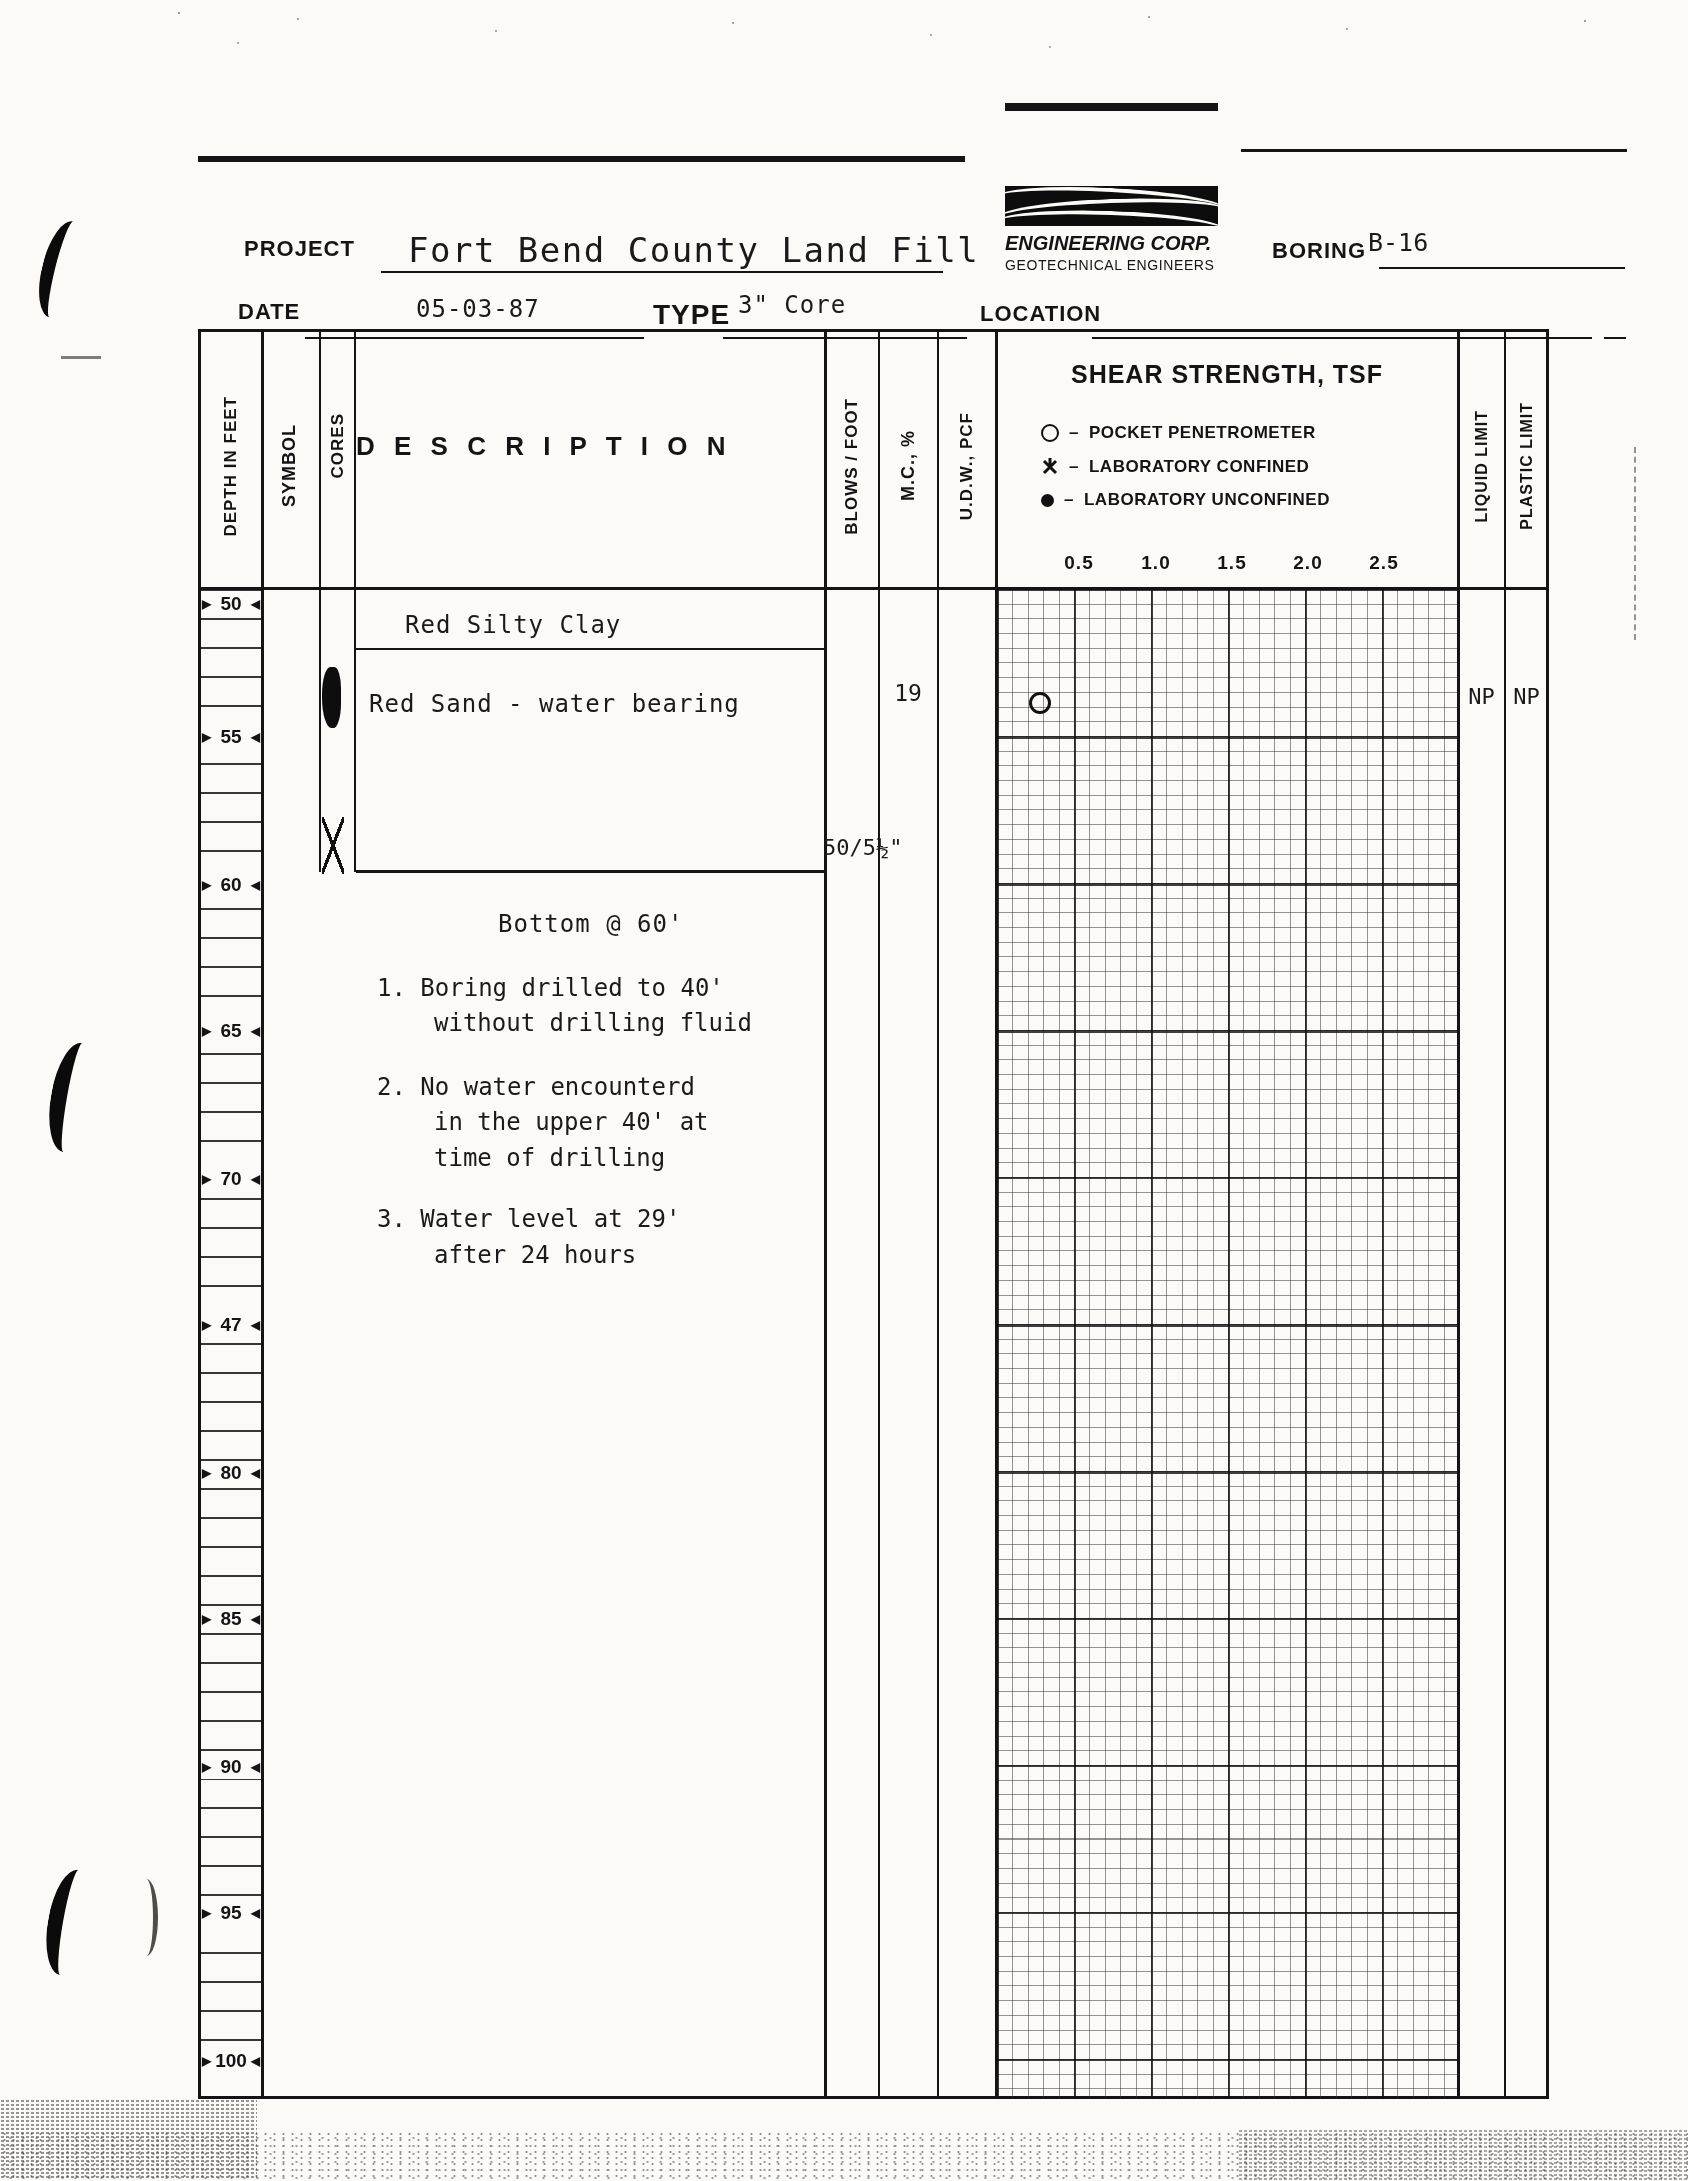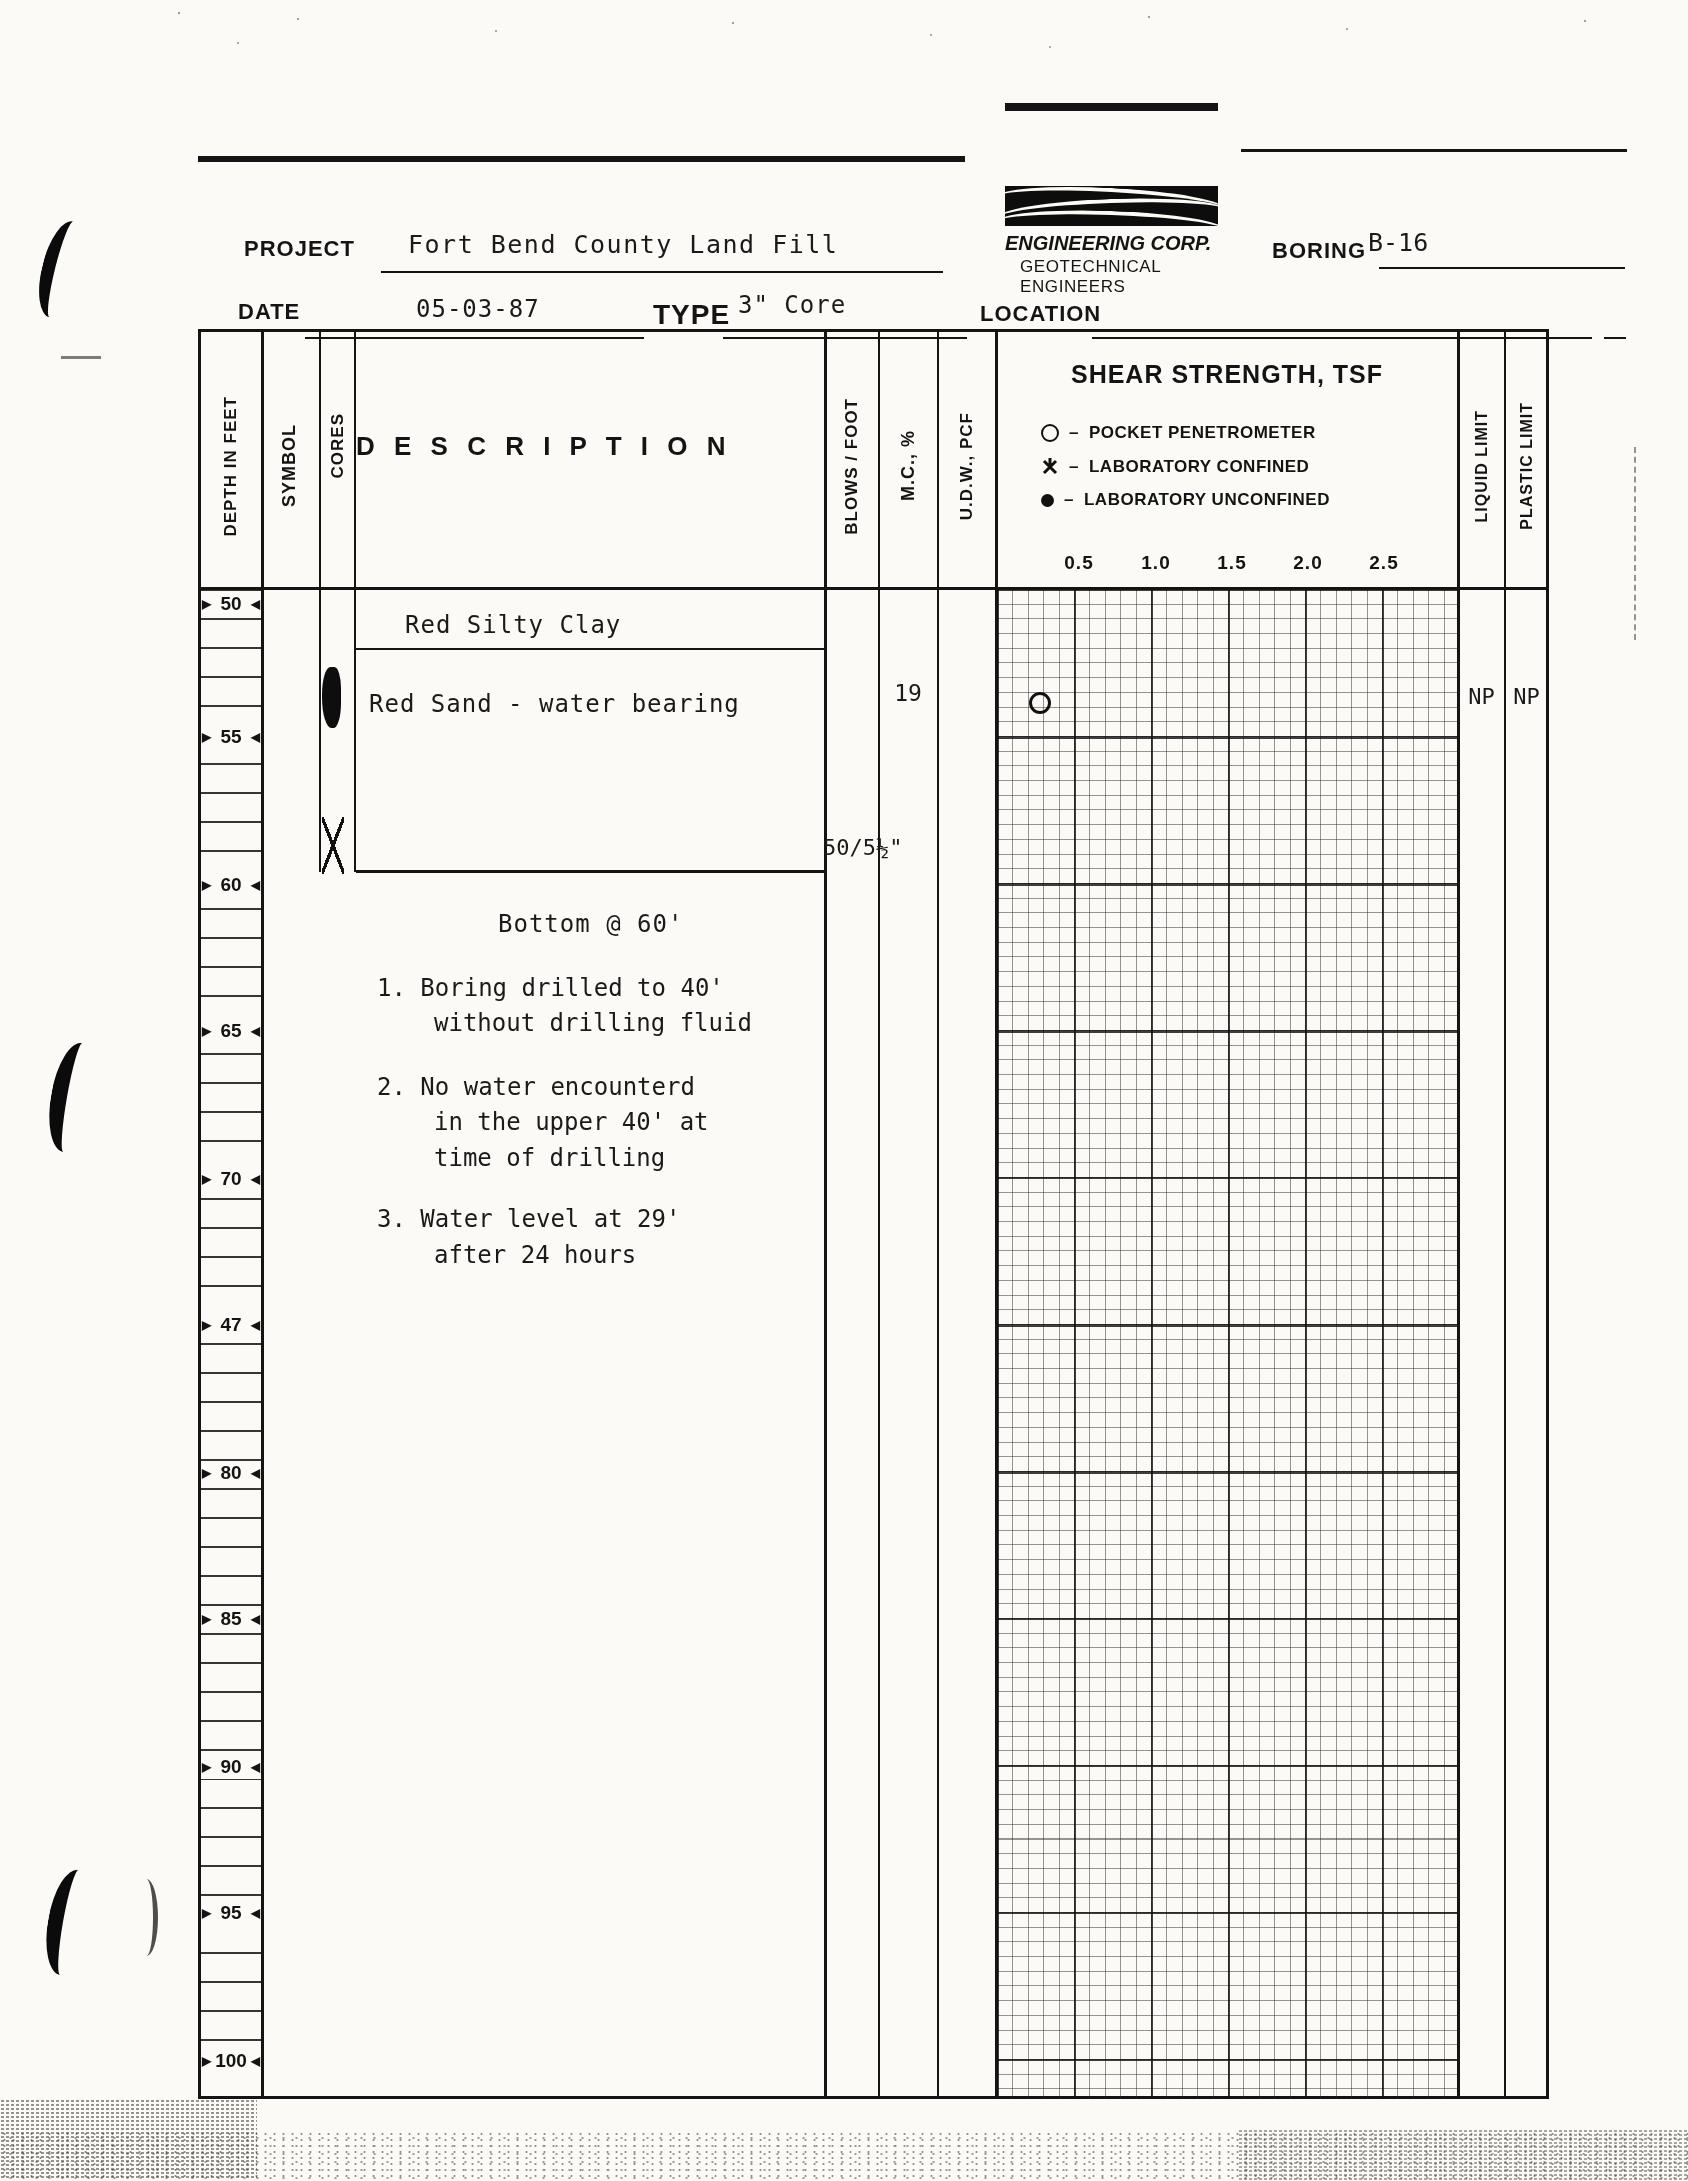--- a/index.html
+++ b/index.html
@@ -62,28 +62,28 @@
 
   <div class="abs" style="left:1005px;top:99px;width:223px;height:178px;">
     <div class="hline" style="left:0;top:4px;width:213px;height:8px;"></div>
     <div class="abs" style="left:28px;top:34px;width:178px;height:3px;background:#fbfaf7;transform:rotate(-2deg);"></div>
     <div class="logo-band" style="left:0;top:87px;width:213px;height:40px;">
       <div class="wave" style="left:-8px;top:2px;transform:rotate(3deg);"></div>
       <div class="wave" style="left:-8px;top:13px;transform:rotate(-2deg);"></div>
       <div class="wave" style="left:-8px;top:25px;transform:rotate(2deg);"></div>
     </div>
     <div class="abs" style="left:0;top:133px;font-style:italic;font-weight:bold;font-size:20px;">ENGINEERING CORP.</div>
-    <div class="abs" style="left:15px;top:158px;font-size:17px;letter-spacing:0.6px;">GEOTECHNICAL ENGINEERS</div>
+    <div class="abs" style="left:0;top:158px;font-size:14px;letter-spacing:0.6px;">GEOTECHNICAL ENGINEERS</div>
   </div>
 
   <div class="hline" style="left:198px;top:156px;width:767px;height:6px;"></div>
   <div class="hline" style="left:1241px;top:149px;width:386px;height:3px;"></div>
 
   <div class="lbl" style="left:244px;top:236px;font-size:22px;">PROJECT</div>
-  <div class="mono" style="left:408px;top:230px;font-size:25px;letter-spacing:1.5px;">Fort Bend County Land Fill</div>
+  <div class="mono" style="left:408px;top:230px;font-size:34px;letter-spacing:1.5px;">Fort Bend County Land Fill</div>
   <div class="hline" style="left:381px;top:271px;width:562px;height:2px;"></div>
 
   <div class="lbl" style="left:1272px;top:238px;font-size:22px;">BORING</div>
   <div class="mono" style="left:1368px;top:228px;font-size:25px;">B-16</div>
   <div class="hline" style="left:1379px;top:267px;width:246px;height:2px;"></div>
 
   <div class="lbl" style="left:238px;top:299px;font-size:22px;">DATE</div>
   <div class="mono" style="left:416px;top:295px;font-size:24px;letter-spacing:1px;">05-03-87</div>
   <div class="hline" style="left:305px;top:337px;width:339px;height:2px;"></div>
 

